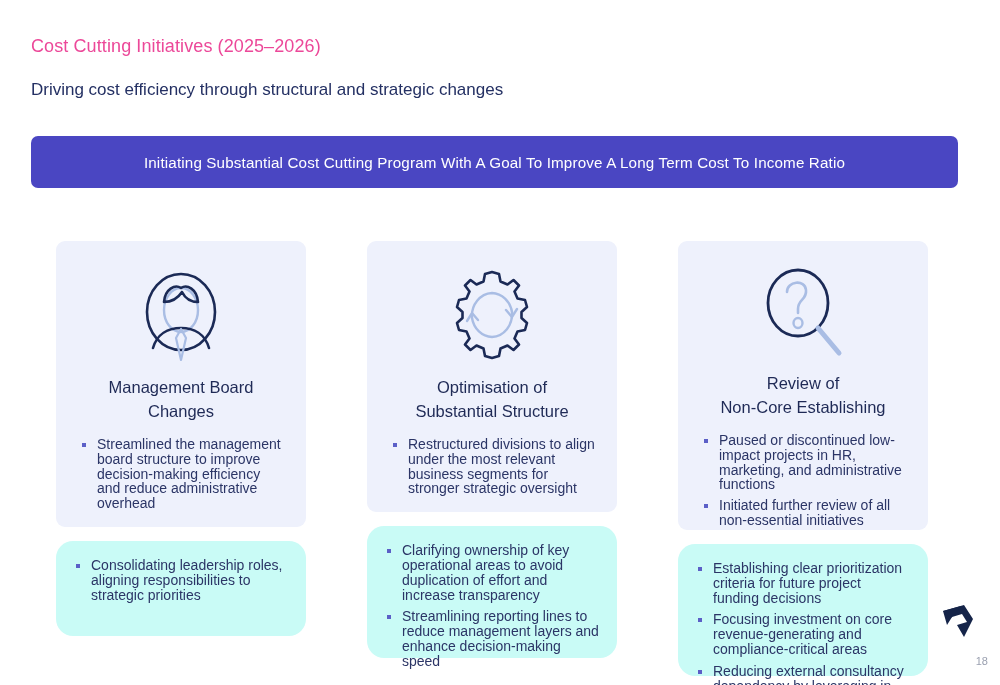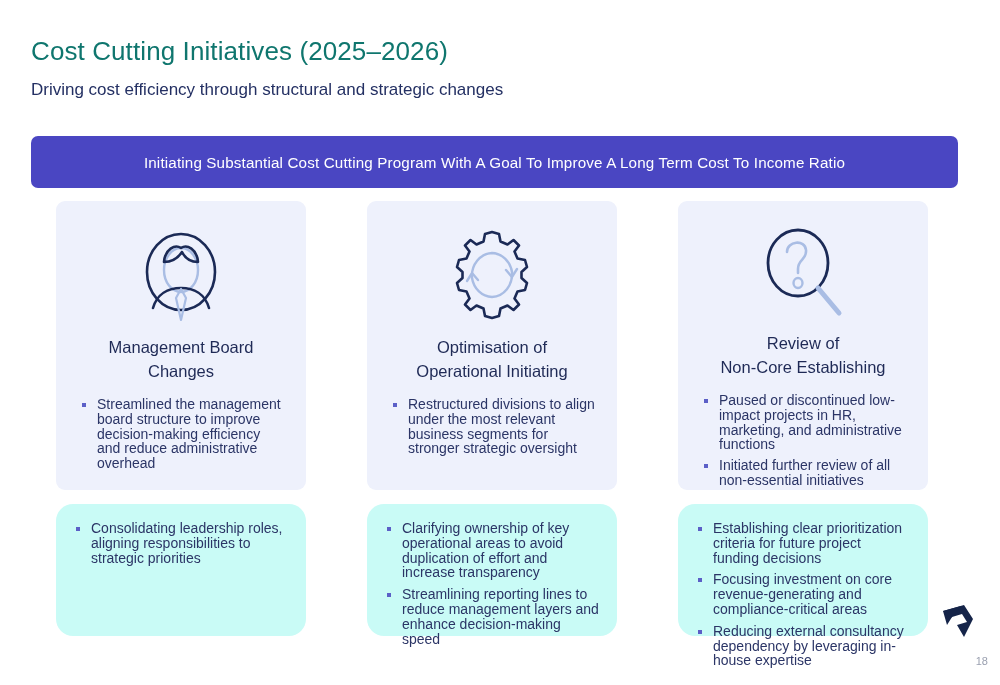--- a/index.html
+++ b/index.html
@@ -20,24 +20,24 @@
     position: absolute;
     inset: 0;
     background: #ffffff;
   }
 
   
   .page-title {
     position: absolute;
     left: 31px;
     top: 36px;
-    font-size: 26px;
+    font-size: 18px;
     font-weight: 400;
     letter-spacing: 0.1px;
-    color: #0f766e;
+    color: #ec4899;
     white-space: nowrap;
   }
   .page-subtitle {
     position: absolute;
     left: 31px;
     top: 80px;
     font-size: 17px;
     font-weight: 400;
     color: #243063;
     white-space: nowrap;
@@ -86,20 +86,21 @@
   
   .card-top {
     background: #eef1fc;
     border-radius: 9px;
     height: 289px;
     box-sizing: border-box;
     padding: 22px 16px 10px 16px;
     display: flex;
     flex-direction: column;
     align-items: center;
+    margin-top: 40px;
   }
   .icon-wrap {
     height: 104px;
     display: flex;
     align-items: center;
     justify-content: center;
   }
   .card-heading {
     margin-top: 8px;
     font-size: 16.5px;
@@ -227,21 +228,21 @@
             <g fill="none" stroke="#a9bde4" stroke-width="2.4" stroke-linecap="round">
               <path d="M30 53 A21 23 0 0 1 50 28 A21 23 0 0 1 70 47"></path>
               <path d="M70 47 A21 23 0 0 1 50 72 A21 23 0 0 1 30 53"></path>
               <path d="M25 56 L30 48 L36 55"></path>
               <path d="M75 44 L70 52 L64 45"></path>
             </g>
           </svg>
         </div>
         <div class="card-heading">
           <span>Optimisation of</span><br>
-          <span>Operational Initiating</span>
+          <span>Substantial Structure</span>
         </div>
         <div class="bullets">
           <div class="bullet">
             <span class="bullet-marker"></span>
             <span class="bullet-text">Restructured divisions to align under the most relevant business segments for stronger strategic oversight</span>
           </div>
         </div>
       </div>
       <div class="card-bottom">
         <div class="bullets">

